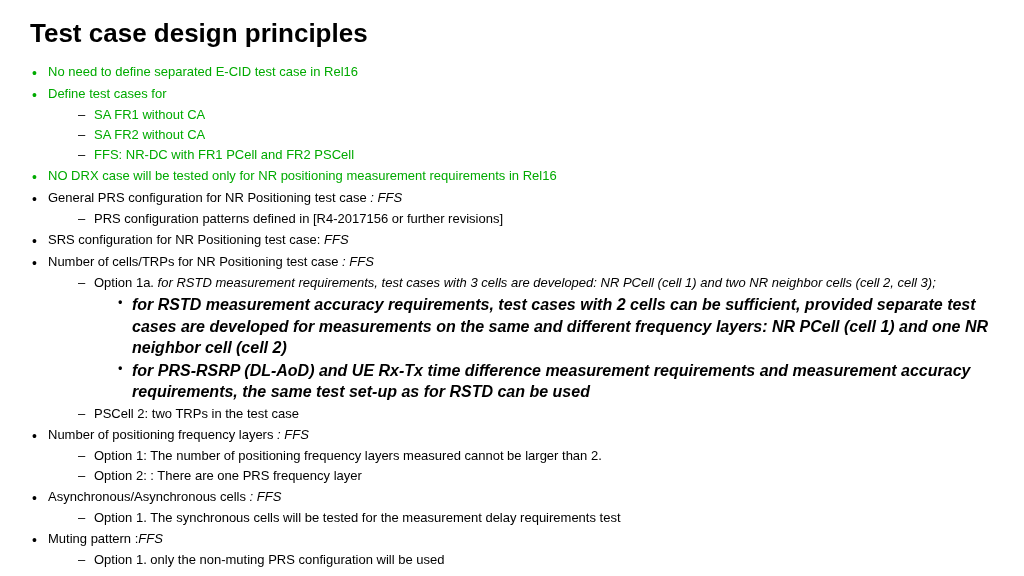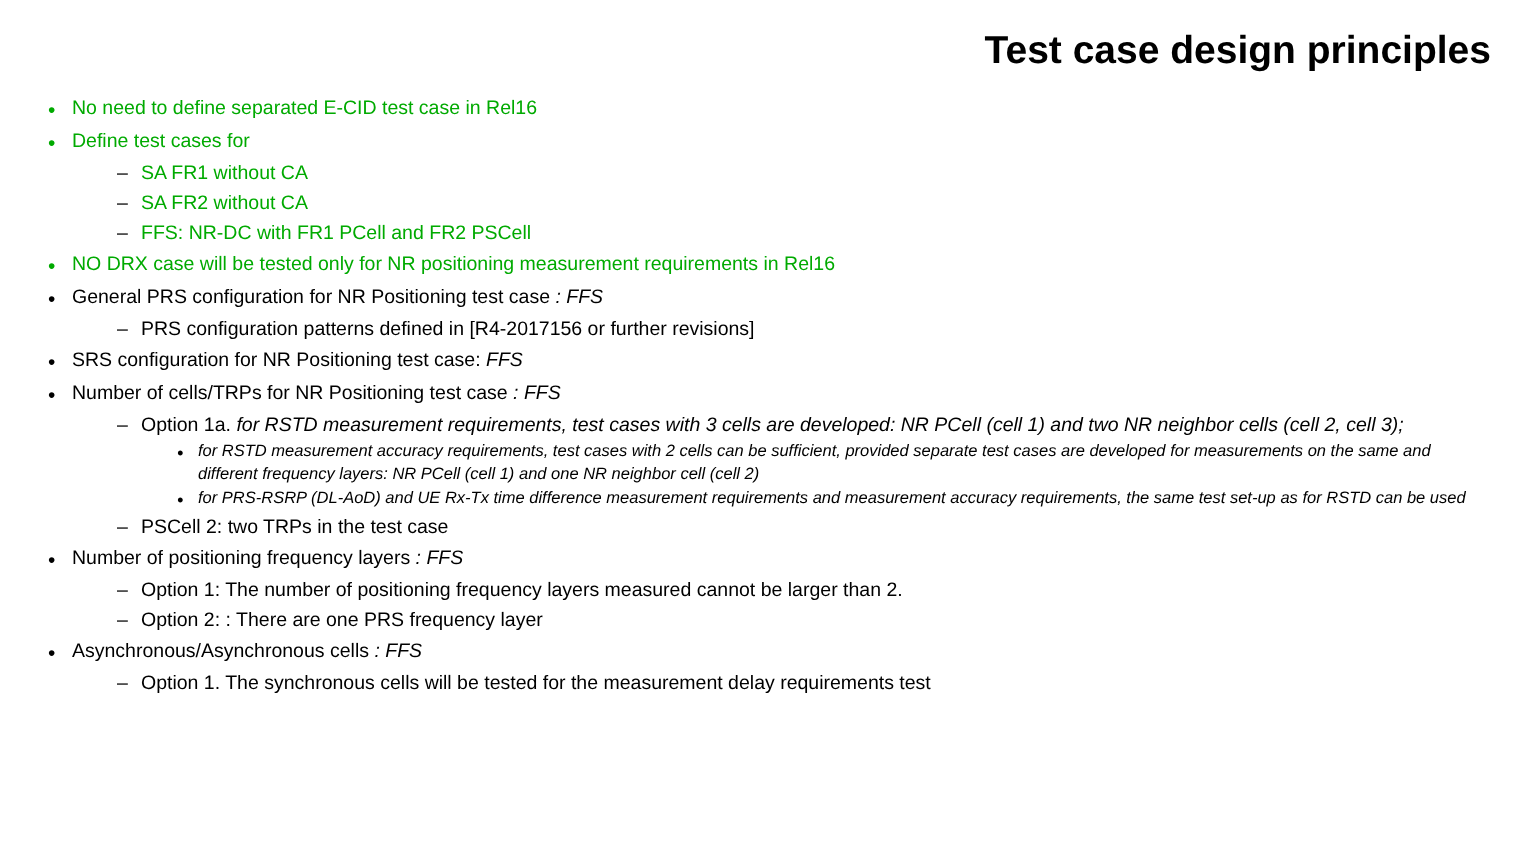--- a/index.html
+++ b/index.html
@@ -7,21 +7,21 @@
       font-family: 'Segoe UI', Arial, sans-serif;
       background: #ffffff;
       color: #000000;
       font-size: 13px;
       padding: 18px 30px 18px 30px;
       width: 1024px;
       min-height: 576px;
       overflow: hidden;
     }
     h1 {
-      text-align: right;
+      text-align: left;
       font-size: 26px;
       font-weight: bold;
       margin-bottom: 14px;
       color: #000;
     }
     ul.top-list {
       list-style: none;
       padding-left: 0;
     }
     ul.top-list > li {
@@ -70,22 +70,23 @@
     ul.bullet-list {
       list-style: none;
       padding-left: 22px;
       margin-top: 2px;
     }
     ul.bullet-list > li {
       position: relative;
       padding-left: 16px;
       margin-bottom: 1px;
       line-height: 1.35;
-      font-size: 11px;
+      font-size: 16px;
       font-style: italic;
+      font-weight: bold;
     }
     ul.bullet-list > li::before {
       content: "•";
       position: absolute;
       left: 2px;
       top: 0;
       font-size: 12px;
     }
   </style>
 </head>
@@ -112,13 +113,16 @@
           </ul></li>
         <li><span>PSCell 2: two TRPs in the test case</span></li>
       </ul></li>
     <li><span class="bold-text">Number of positioning frequency layers</span><span class="italic-text"> : FFS</span><ul class="dash-list">
         <li><span>Option 1: The number of positioning frequency layers measured cannot be larger than 2.</span></li>
         <li><span>Option 2: : There are one PRS frequency layer</span></li>
       </ul></li>
     <li><span class="bold-text">Asynchronous/Asynchronous cells</span><span class="italic-text"> : FFS</span><ul class="dash-list">
         <li><span>Option 1. The synchronous cells will be tested for the measurement delay requirements test</span></li>
       </ul></li>
+    <li><span class="bold-text">Muting pattern :</span><span class="italic-text">FFS</span><ul class="dash-list">
+        <li><span>Option 1.  only the non-muting PRS configuration will be used</span></li>
+      </ul></li>
   </ul>
 
 </body></html>

